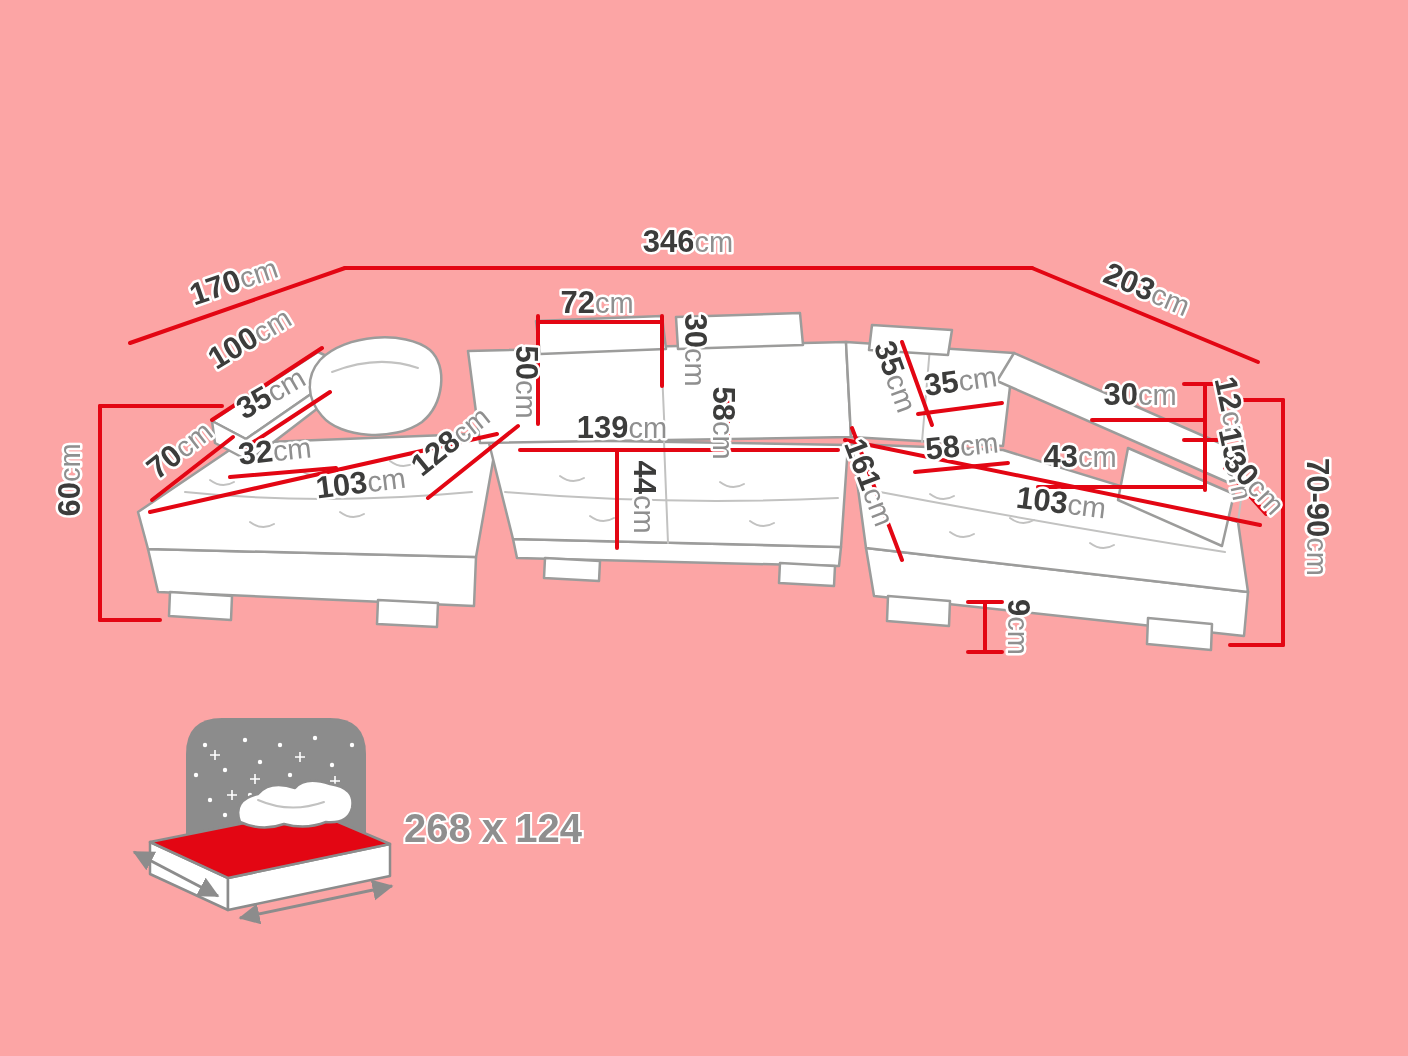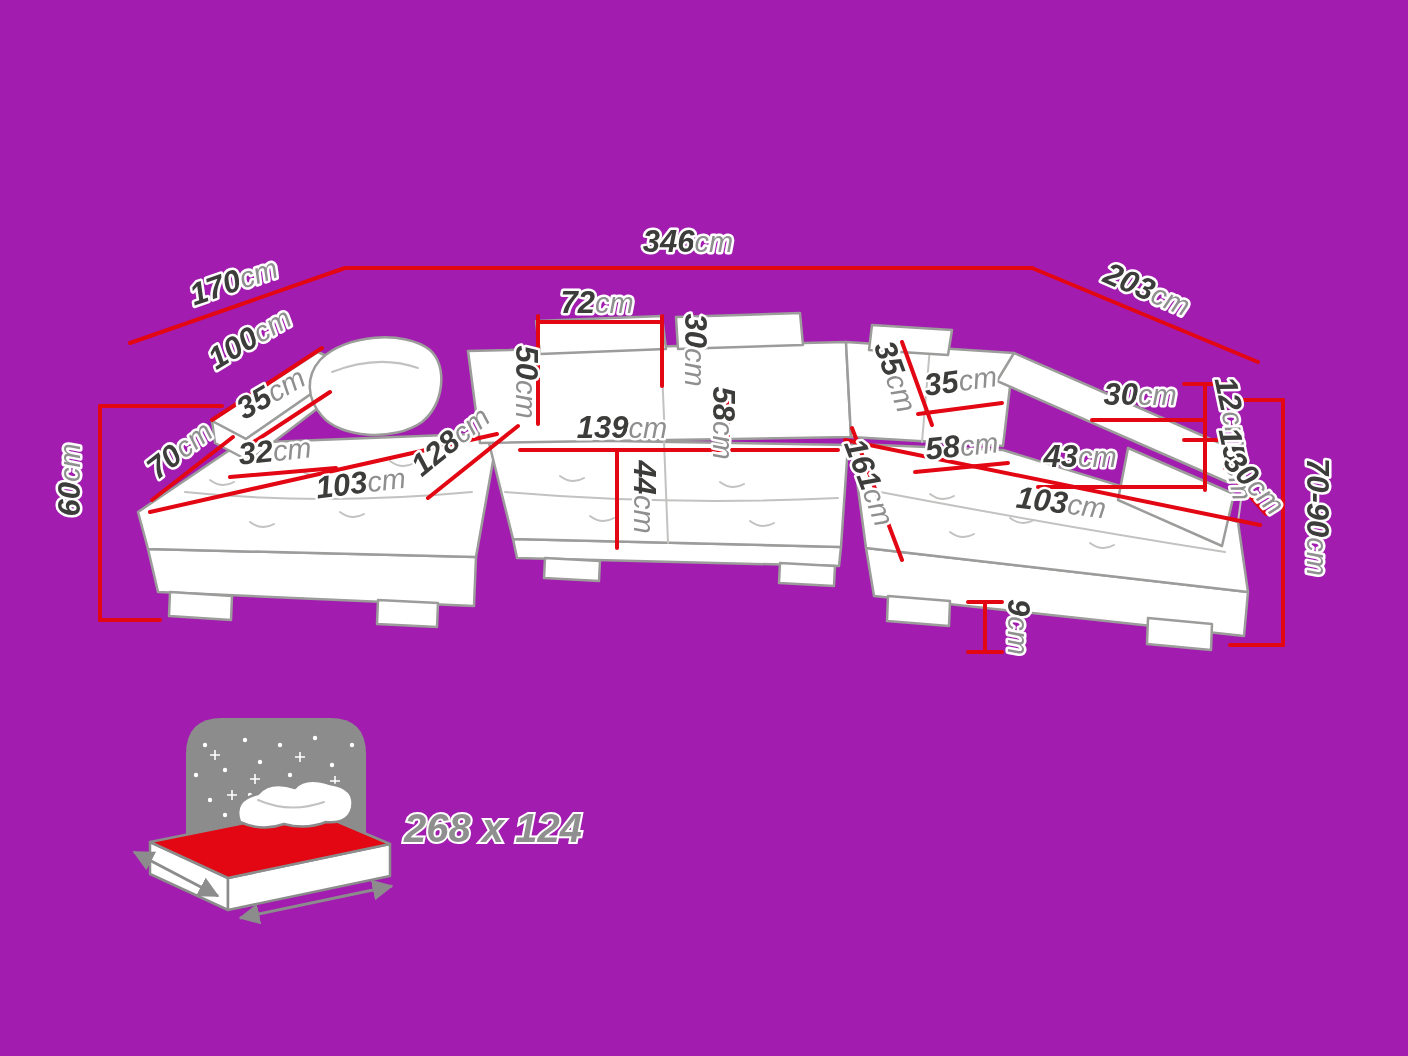--- a/index.html
+++ b/index.html
@@ -1,17 +1,17 @@
 <!DOCTYPE html>
 <html><head>
 <meta charset="utf-8">
 <style>
   html,body{margin:0;padding:0;background:#ffffff;}
-  .canvas{position:relative;width:1408px;height:1056px;background:#a21caf;overflow:hidden;
-          font-family:"Liberation Sans",sans-serif;font-style:italic;}
+  .canvas{position:relative;width:1408px;height:1056px;background:#fca5a5;overflow:hidden;
+          font-family:"Liberation Sans",sans-serif;}
   svg{display:block;}
   .sofa{fill:#ffffff;stroke:#9c9c9b;stroke-width:2.5;stroke-linejoin:round;stroke-linecap:round;}
   .detail{fill:none;stroke:#c2c2c1;stroke-width:2;stroke-linecap:round;}
   .dim{stroke:#e30613;stroke-width:4;fill:none;stroke-linecap:round;}
   .num{font-family:"Liberation Sans",sans-serif;font-weight:bold;font-size:31px;fill:#3c3c3b;
        paint-order:stroke;stroke:#ffffff;stroke-width:5px;stroke-linejoin:round;}
   .unit{font-weight:normal;fill:#8f8f8f;font-size:29px;}
   .sleep{font-family:"Liberation Sans",sans-serif;font-weight:bold;font-size:40px;fill:#8f8f8f;
          paint-order:stroke;stroke:#ffffff;stroke-width:4px;}
   .icon-gray{fill:#8c8c8c;}

